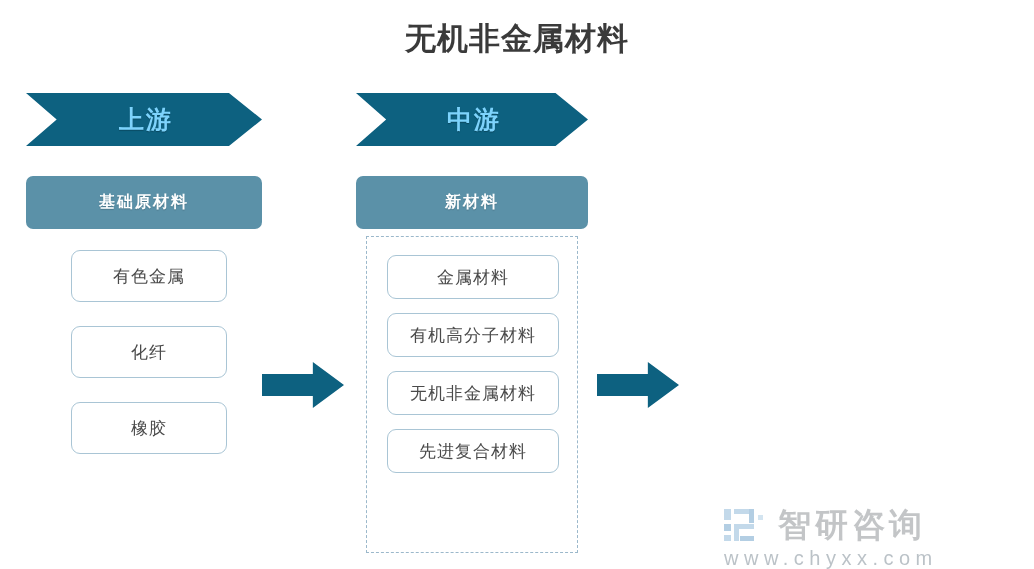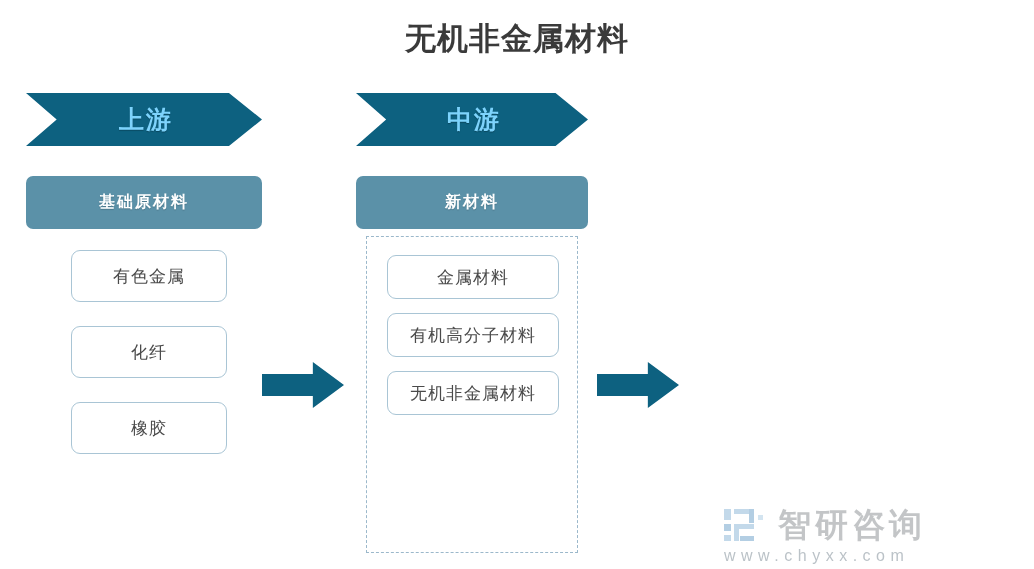--- a/index.html
+++ b/index.html
@@ -191,21 +191,21 @@
     font-weight: bold;
     color: #b9bcbe;
     letter-spacing: 4px;
     opacity: 0.85;
   }
   #watermark-url {
     position: absolute;
     left: 2px;
     top: 42px;
     font-family: "Liberation Sans", "DejaVu Sans", sans-serif;
-    font-size: 16px;
+    font-size: 20px;
     color: #b4bcc2;
     letter-spacing: 5.5px;
     opacity: 0.9;
   }
 </style>
 </head>
 <body>
 
 <div id="canvas">
 
@@ -230,20 +230,21 @@
       <span class="chevron-label">中游</span>
     </div>
     <div class="subheader">
       <span class="subheader-label">新材料</span>
     </div>
     <div id="midstream-group">
       <div id="midstream-list">
         <div class="item-box">金属材料</div>
         <div class="item-box">有机高分子材料</div>
         <div class="item-box">无机非金属材料</div>
+        <div class="item-box">先进复合材料</div>
       </div>
     </div>
   </div>
 
 
   <div class="arrow-connector" id="arrow-1"></div>
   <div class="arrow-connector" id="arrow-2"></div>
 
   <div id="watermark">
     <svg id="watermark-logo" viewBox="0 0 46 36">

